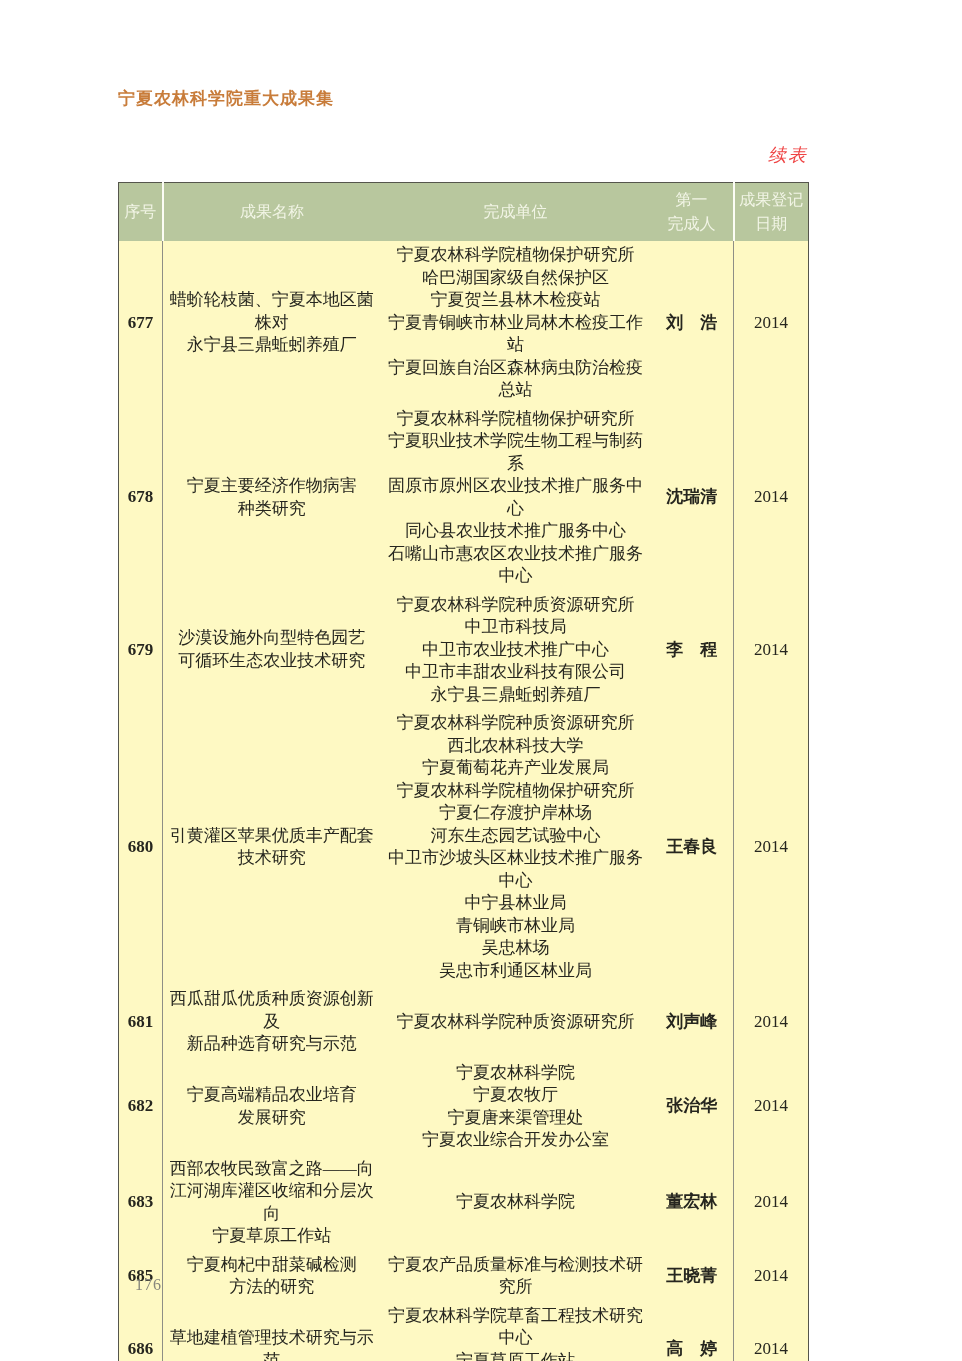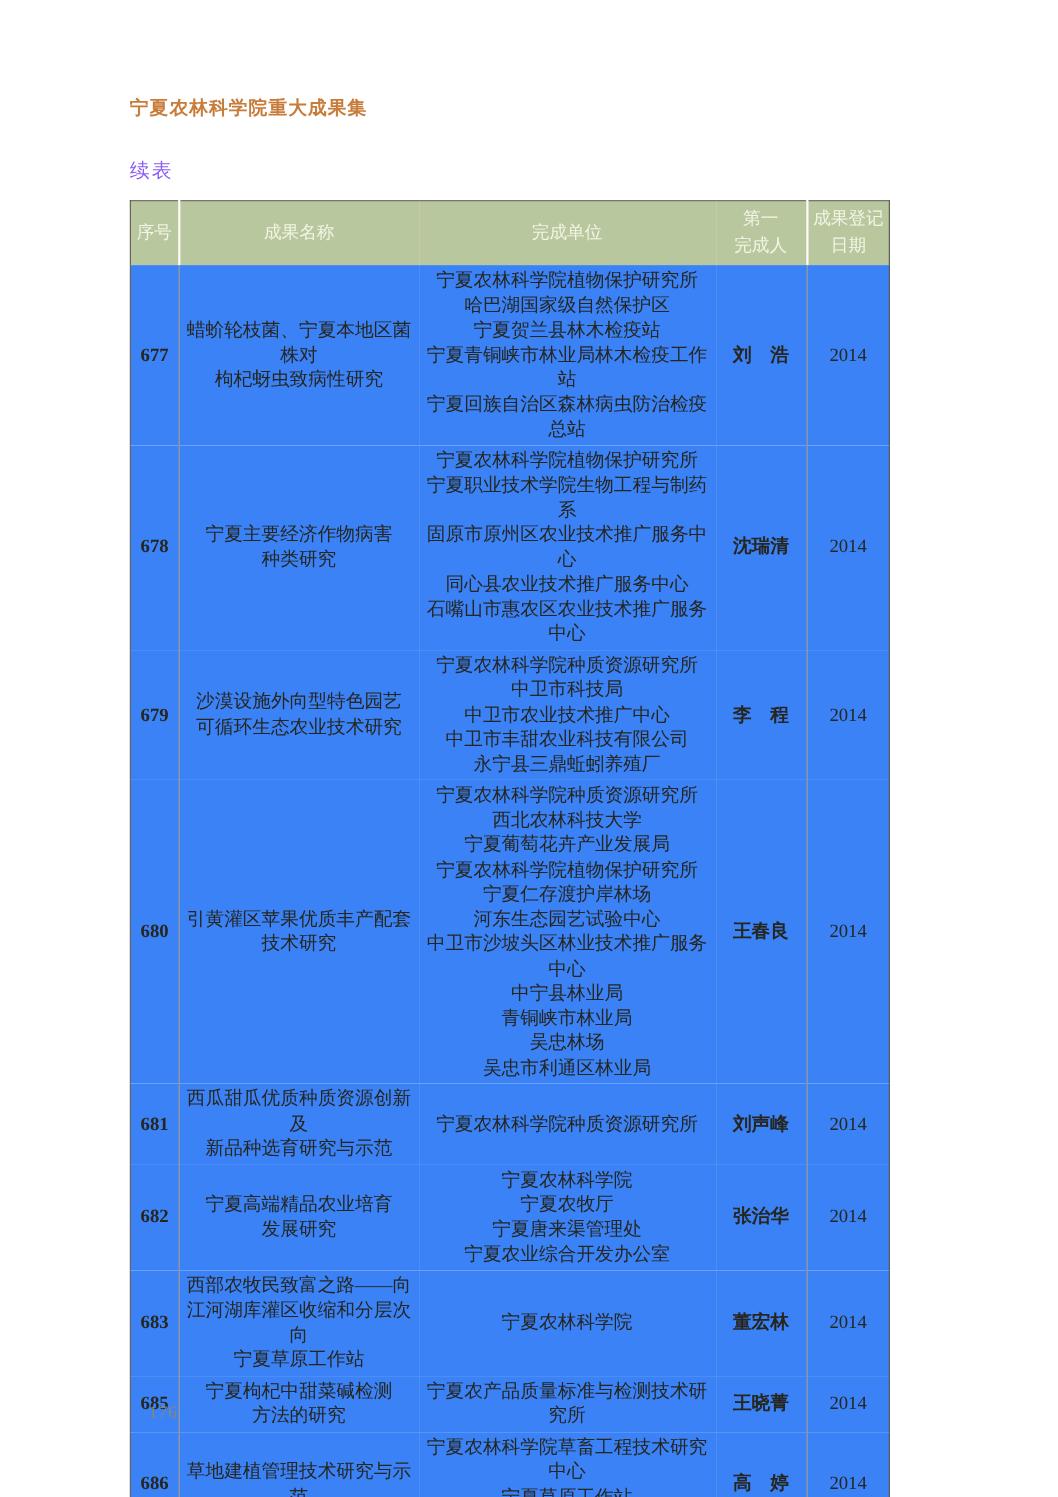--- a/index.html
+++ b/index.html
@@ -20,23 +20,25 @@
     font-size: 17px;
     font-weight: bold;
     color: #c87c3a;
     letter-spacing: 1px;
   }
   .continued {
     position: absolute;
     top: 143px;
     left: 118px;
     width: 690px;
+    text-align: right;
     font-size: 18px;
-    color: #8b5cf6;
+    color: #ef4444;
     letter-spacing: 2px;
+    font-style: italic;
   }
   table.achievements {
     position: absolute;
     left: 118px;
     top: 182px;
     width: 690px;
     border-collapse: collapse;
     table-layout: fixed;
     font-size: 17px;
   }
@@ -51,21 +53,21 @@
     font-weight: normal;
     font-size: 16px;
     line-height: 24px;
     padding: 5px 2px;
     vertical-align: middle;
     text-align: center;
     white-space: pre-line;
   }
   thead th.c-idx, thead th.c-person { border-right: 2px solid #fcfdf5; }
   tbody td {
-    background: #3b82f6;
+    background: #fef9c3;
     vertical-align: middle;
     text-align: center;
     padding: 3px 2px;
     line-height: 22.5px;
     white-space: pre-line;
   }
   tbody tr { border-top: 1px solid #8e8e86; }
   tbody tr.no-top-rule { border-top: none; }
   tbody td.c-idx, tbody td.c-person { border-right: 1px solid #8e8e86; font-weight: bold; }
   .page-number {
@@ -101,21 +103,21 @@
       <th class="c-person">第一
 完成人</th>
       <th class="c-date">成果登记
 日期</th>
     </tr>
   </thead>
   <tbody>
     <tr>
       <td class="c-idx">677</td>
       <td class="c-name">蜡蚧轮枝菌、宁夏本地区菌株对
-枸杞蚜虫致病性研究</td>
+永宁县三鼎蚯蚓养殖厂</td>
       <td class="c-unit">宁夏农林科学院植物保护研究所
 哈巴湖国家级自然保护区
 宁夏贺兰县林木检疫站
 宁夏青铜峡市林业局林木检疫工作站
 宁夏回族自治区森林病虫防治检疫总站</td>
       <td class="c-person">刘　浩</td>
       <td class="c-date">2014</td>
     </tr>
     <tr>
       <td class="c-idx">678</td>

